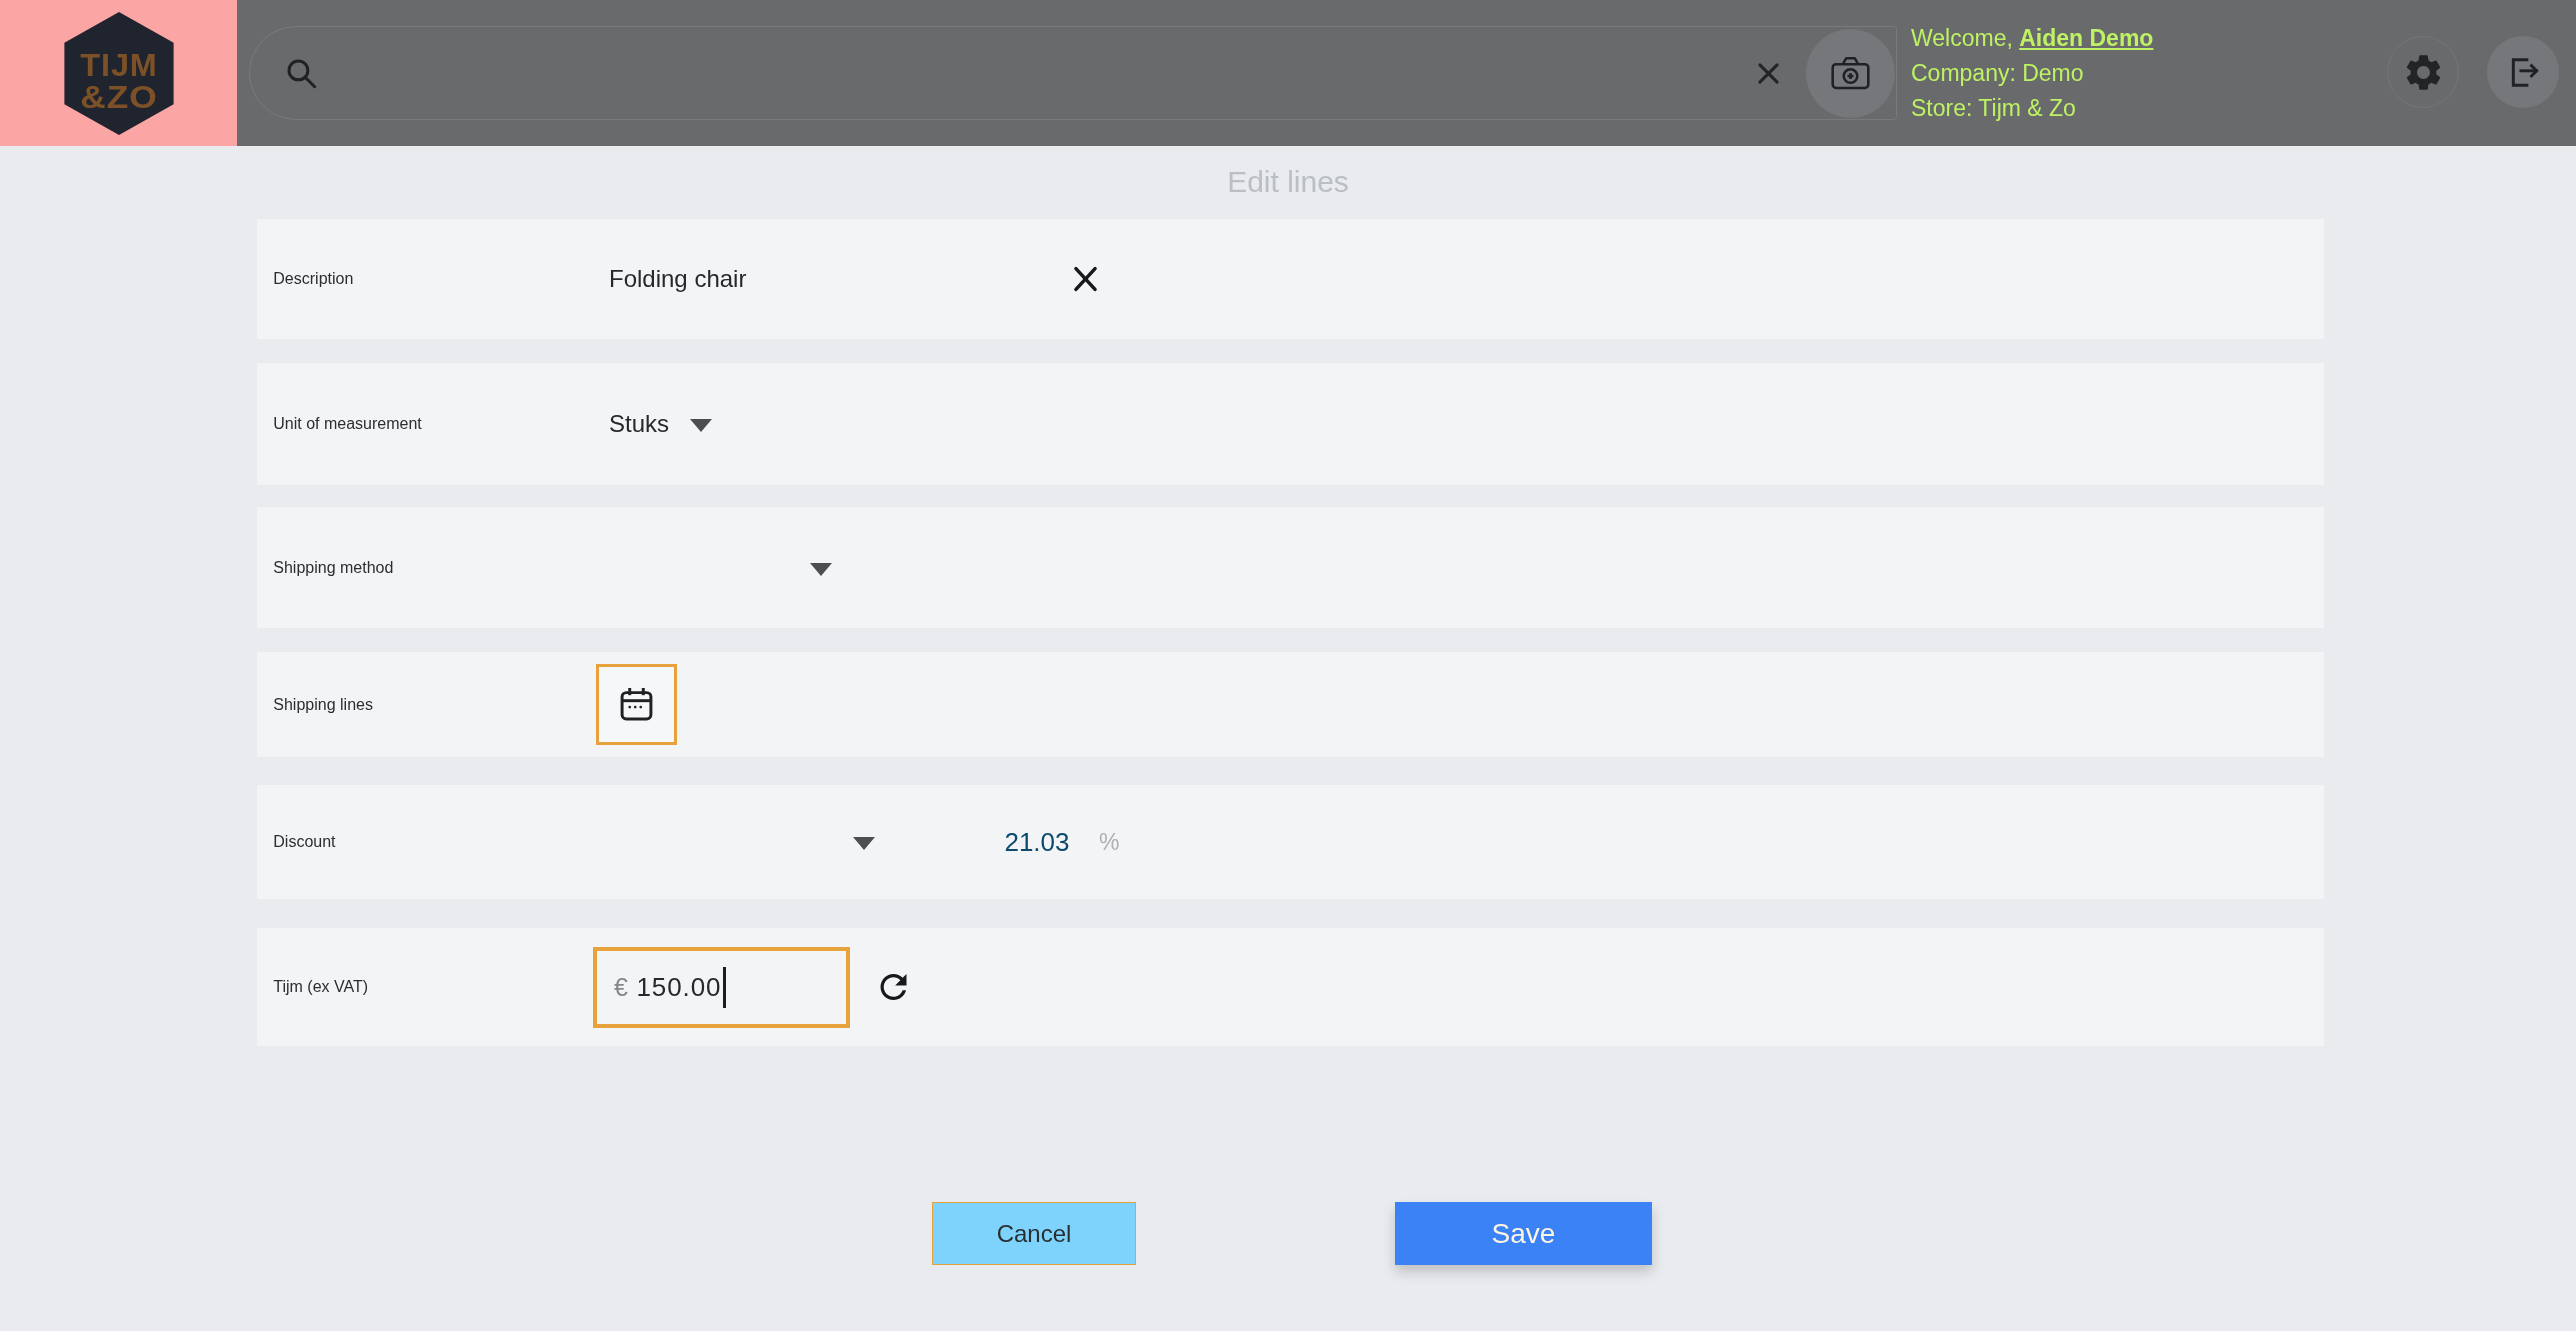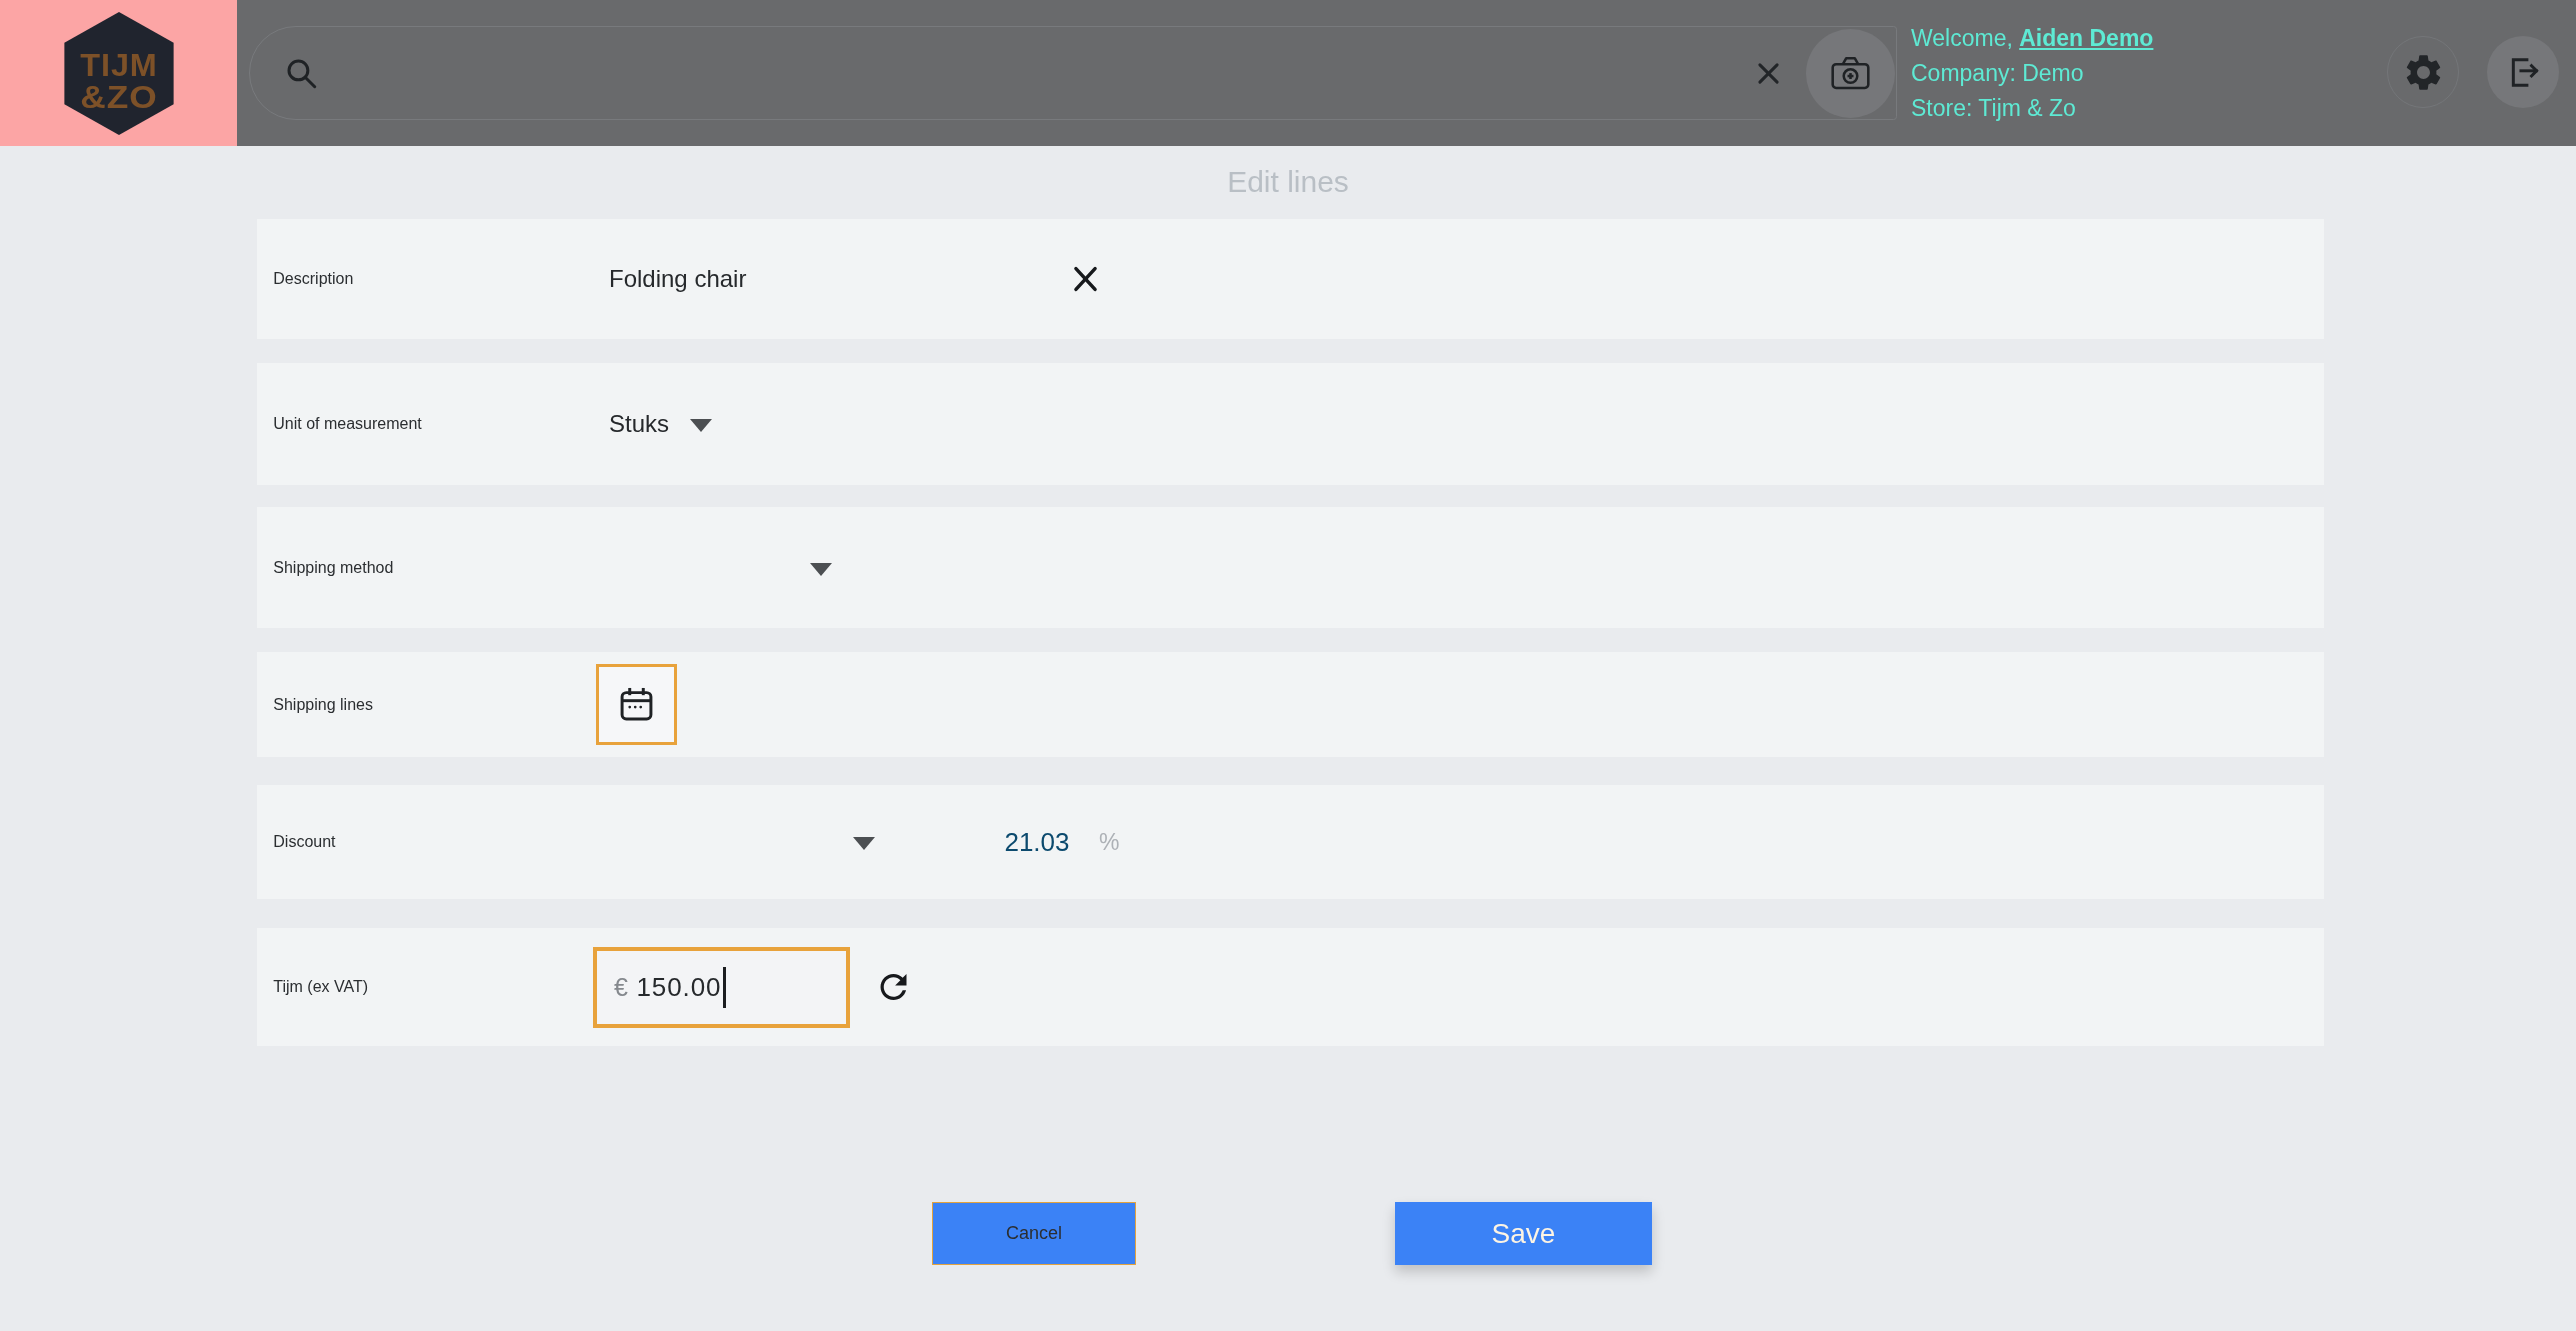--- a/index.html
+++ b/index.html
@@ -61,21 +61,21 @@
   .clear-search-btn { margin-right: 22px; }
   .camera-circle {
     width: 89px; height: 89px; border-radius: 50%;
     background: #76777a;
     display: flex; align-items: center; justify-content: center;
     margin-right: 0.9px;
     flex: 0 0 auto;
   }
   .user-info {
     position: absolute; left: 1911px; top: 20.6px;
-    font-size: 23px; line-height: 35px; color: #5eead4;
+    font-size: 23px; line-height: 35px; color: #bef264;
   }
   .user-name { font-weight: bold; text-decoration: underline; }
   .gear-btn {
     position: absolute; left: 2387px; top: 36px;
     width: 72px; height: 72px; border-radius: 50%;
     box-sizing: border-box;
     border: 1.7px solid #747679;
     background: transparent;
     display: flex; align-items: center; justify-content: center;
     cursor: pointer;
@@ -186,23 +186,23 @@
   .refresh-btn {
     position: absolute; left: 617px; top: 50%;
     transform: translateY(-50%);
   }
 
   
   .cancel-btn {
     position: absolute; left: 932px; top: 1202px;
     width: 204px; height: 63px;
     box-sizing: border-box;
-    background: #3b82f6;
+    background: #7dd3fc;
     border: 1.7px solid #e2a33f;
-    font-size: 18px; color: #2b2e31;
+    font-size: 24px; color: #2b2e31;
     font-family: "Liberation Sans", sans-serif;
     cursor: pointer;
   }
   .save-btn {
     position: absolute; left: 1395px; top: 1202px;
     width: 257px; height: 63px;
     background: #3b82f6;
     border: none;
     font-size: 28px; color: #fdf4e4;
     font-family: "Liberation Sans", sans-serif;

